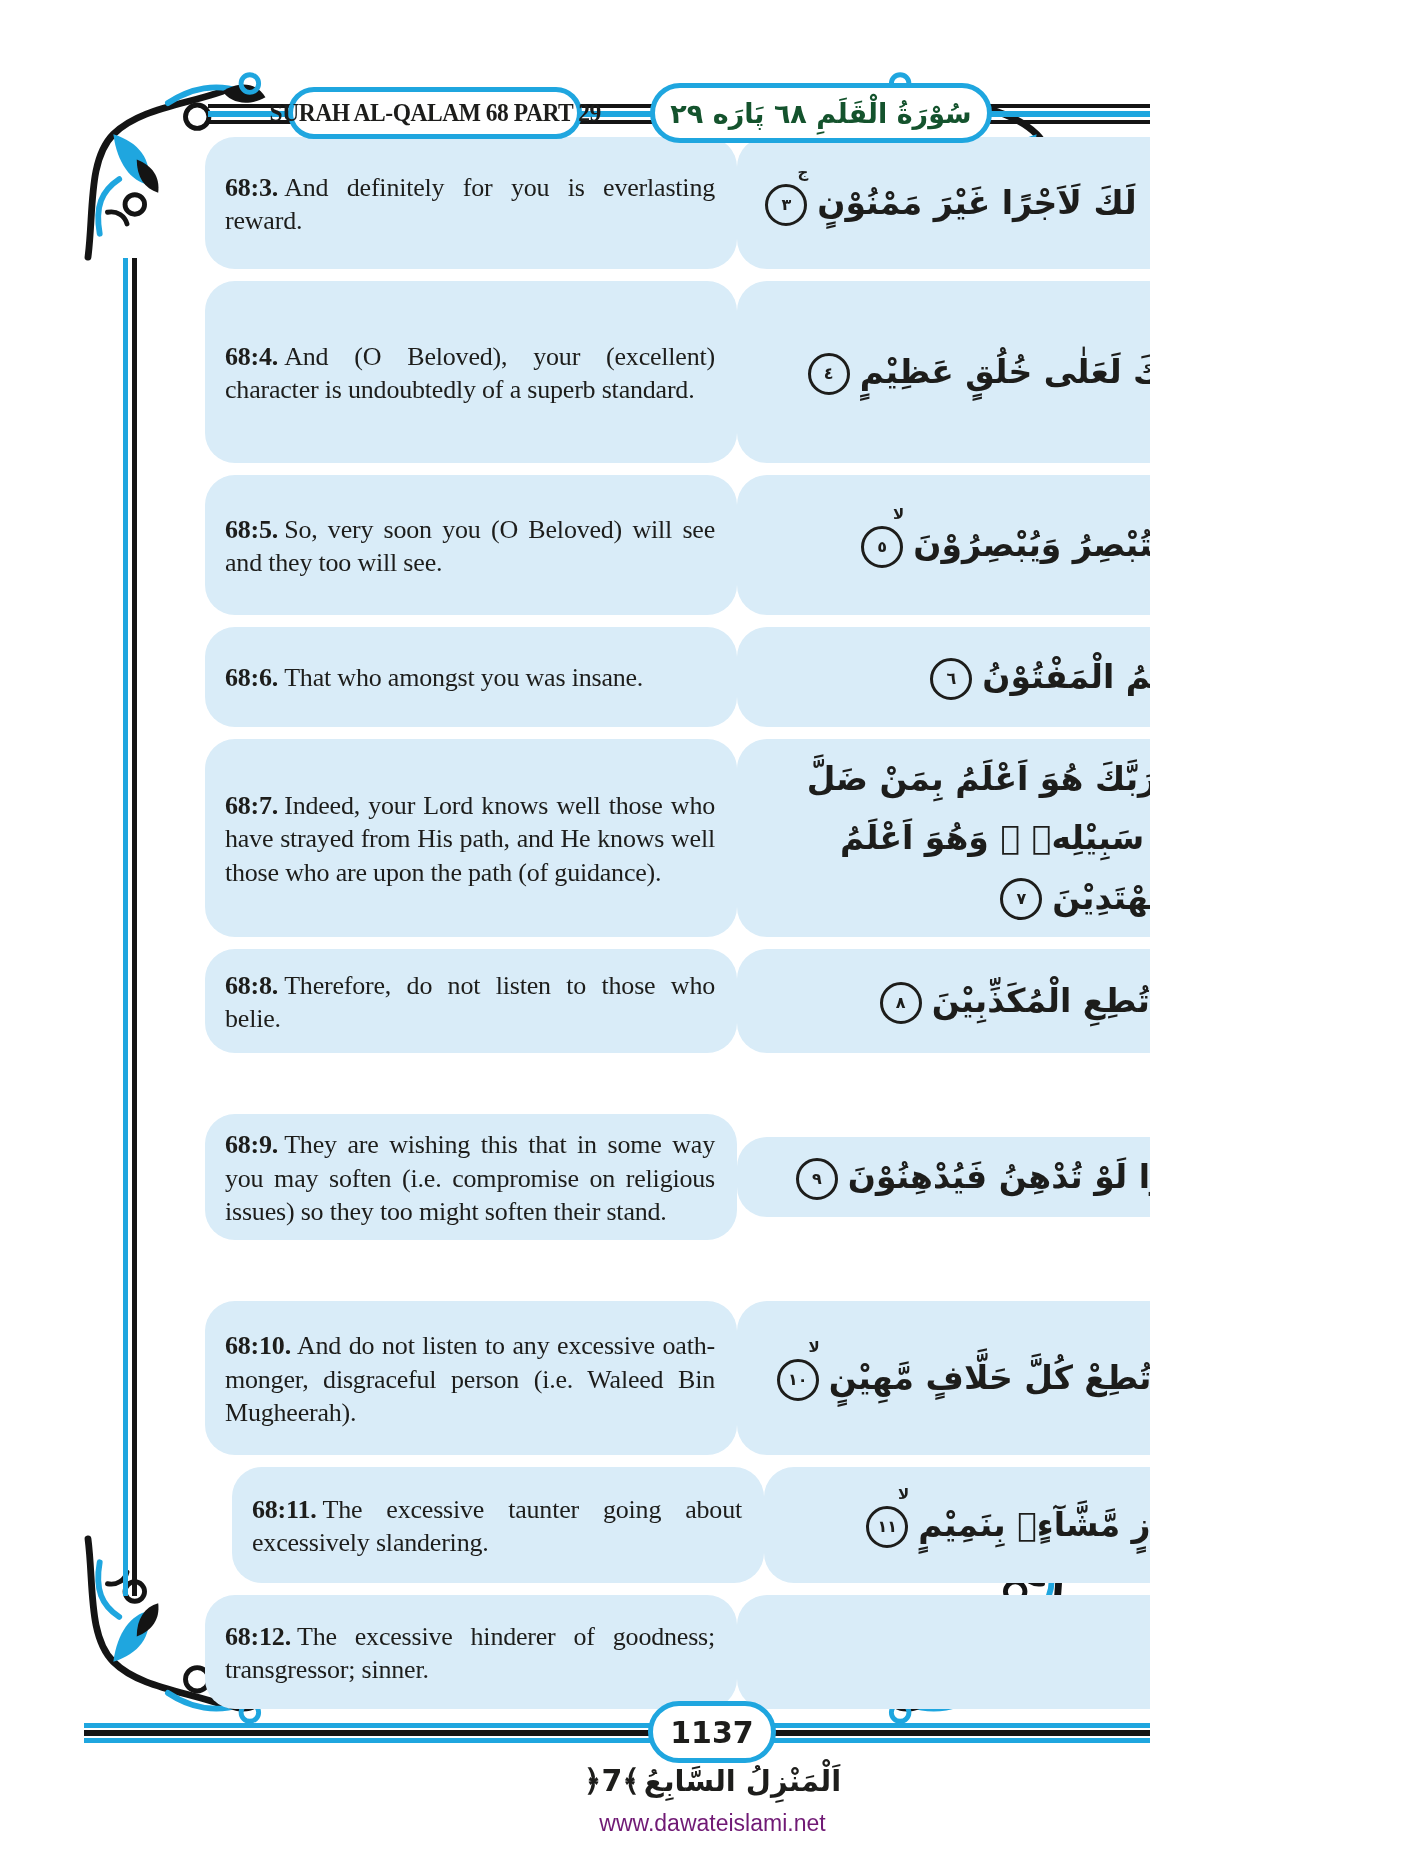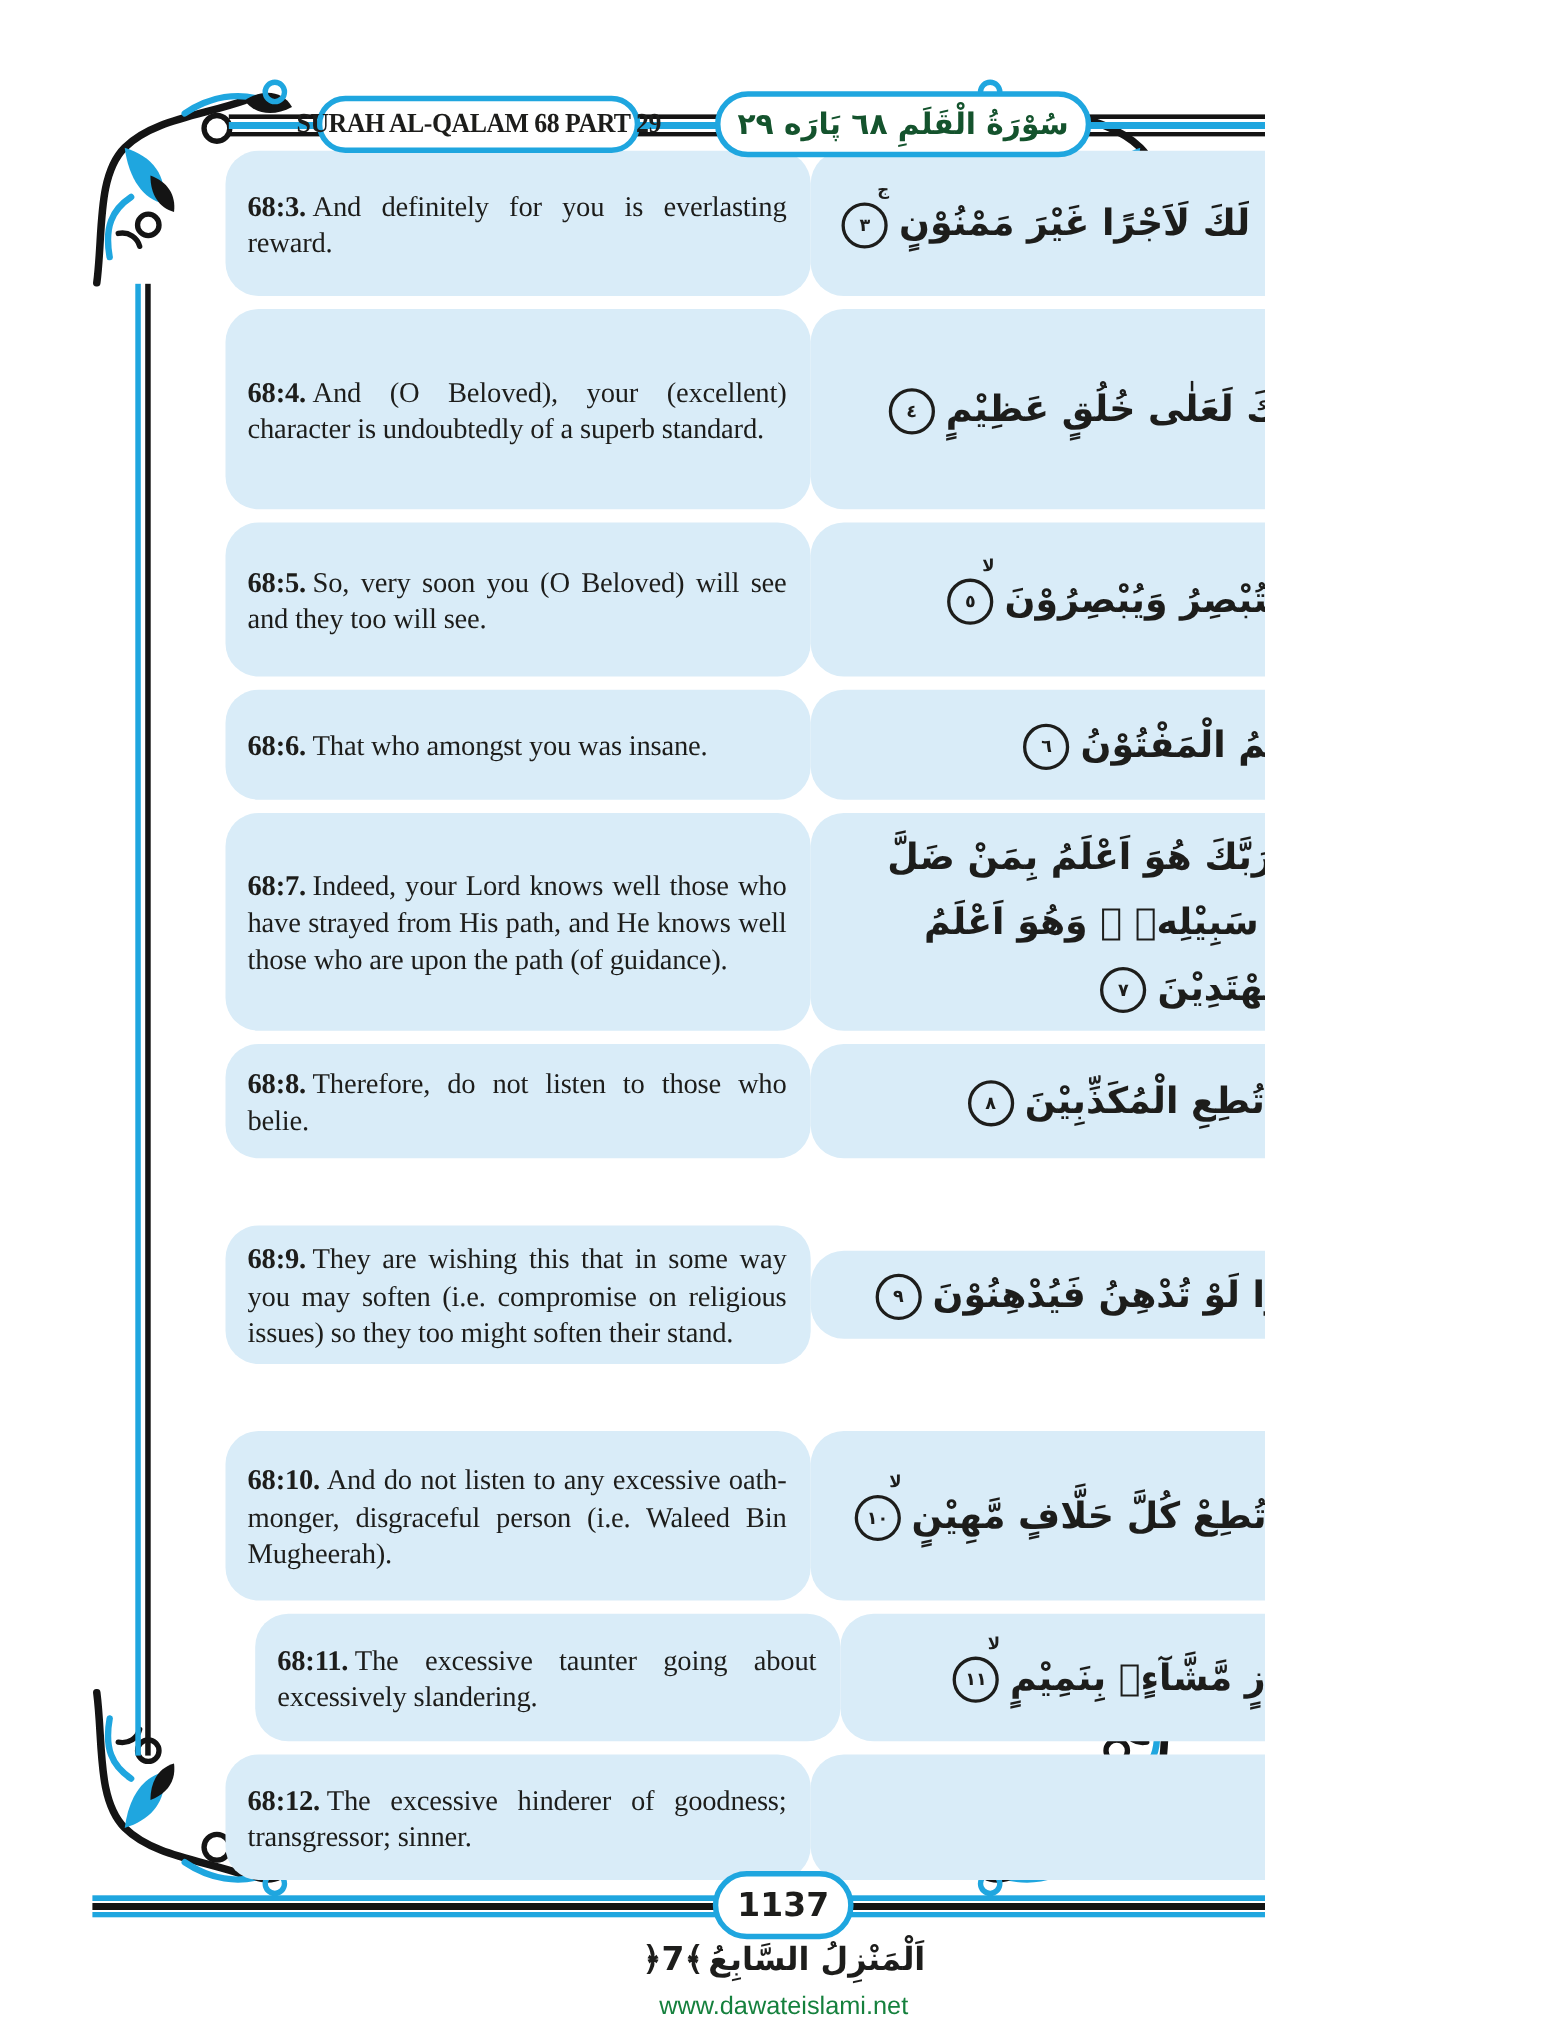--- a/index.html
+++ b/index.html
@@ -92,21 +92,21 @@
   .manzil{
     position:absolute;left:0;top:1763px;width:1425px;display:flex;gap:4px;
     align-items:center;justify-content:center;
   }
   .manzil .badge{font-family:"DejaVu Sans", sans-serif;font-weight:bold;font-size:30px;}
   .manzil .m-ar{
     font-family:"DejaVu Sans", sans-serif;direction:rtl;font-weight:bold;font-size:29px;
   }
   .site{
     position:absolute;left:0;top:1810px;width:1425px;text-align:center;
-    font-family:"Liberation Sans", sans-serif;font-size:23px;color:#15803d;
+    font-family:"Liberation Sans", sans-serif;font-size:23px;color:#701a75;
   }
 </style>
 </head>
 <body>
 
 <div class="page">
 
   <svg class="corner tl" viewBox="0 0 220 200">
     <g fill="none" stroke-linecap="round">
       <path d="M10 196 C 16 150 10 96 36 70 C 62 44 108 40 148 26" stroke="#141414" stroke-width="7"></path>

